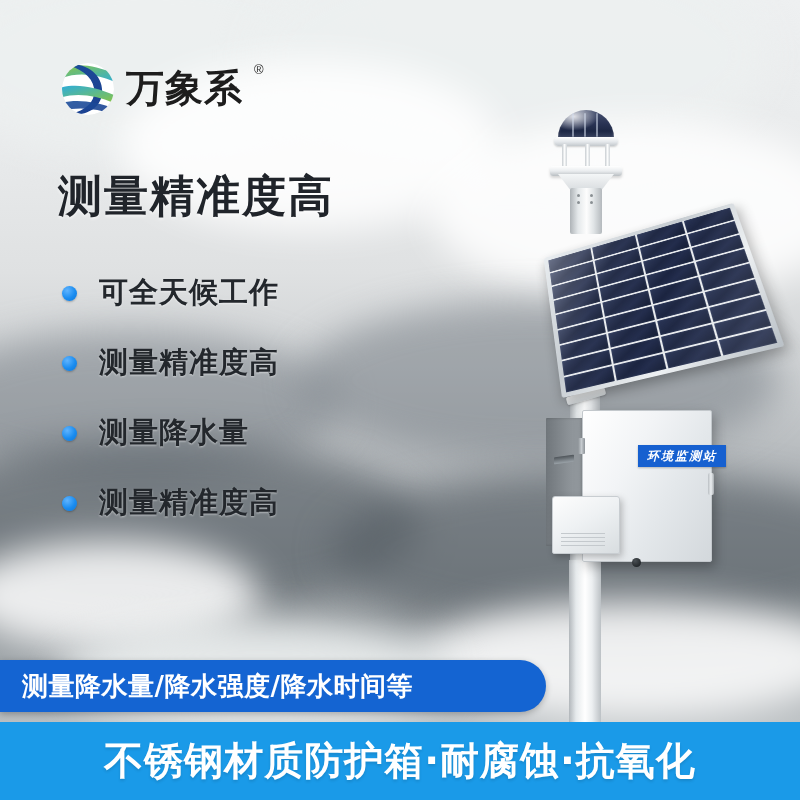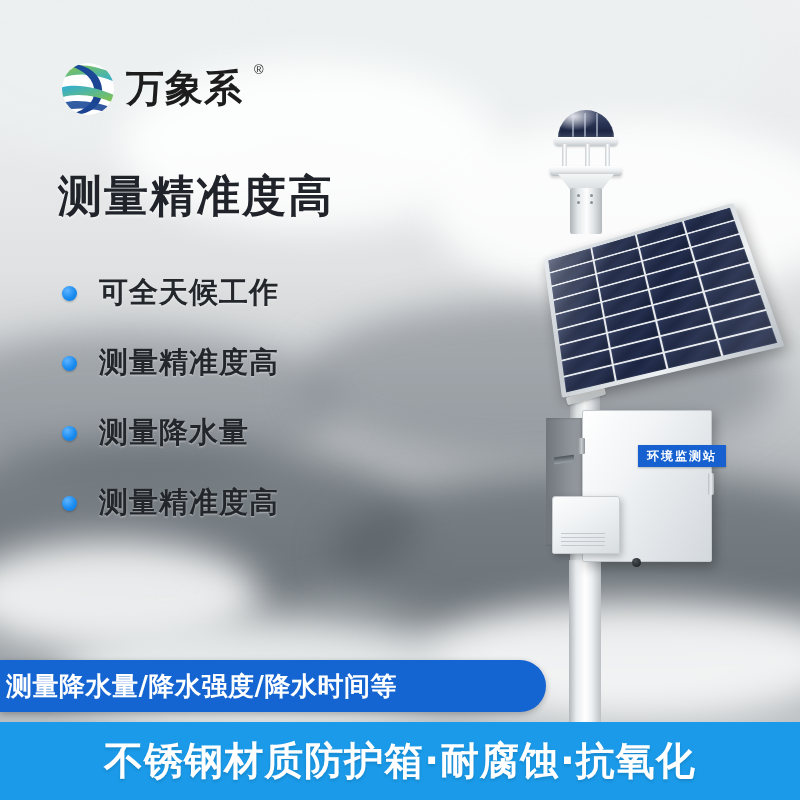--- a/index.html
+++ b/index.html
@@ -111,42 +111,42 @@
     border-radius:1px;box-shadow:inset -2px 0 3px rgba(0,0,0,.2);}
   .cab-vent{position:absolute;left:8px;top:38px;width:20px;height:7px;
     background:linear-gradient(180deg,#4f555a,#9aa2a8);border-radius:1px;
     transform:skewY(-8deg);}
   .cab-front{position:absolute;left:36px;top:0;width:128px;height:150px;
     background:linear-gradient(120deg,#ffffff 0%,#f2f4f6 35%,#e4e8eb 62%,#d3d8dc 100%);
     border:1px solid #c3c8cc;border-radius:2px;
     box-shadow:3px 5px 12px rgba(0,0,0,.28);}
   .cab-label{position:absolute;left:55px;top:34px;width:88px;height:22px;
     background:#1660d0;display:flex;align-items:center;justify-content:center;
-    box-shadow:0 1px 2px rgba(0,0,0,.25);}
+    box-shadow:0 1px 2px rgba(0,0,0,.25);font-style:italic;}
   .cab-label span{color:#fff;font-size:12px;font-weight:700;letter-spacing:2px;
     font-family:"DejaVu Sans","Liberation Sans",sans-serif;}
   .hinge{position:absolute;width:7px;height:16px;border-radius:1px;
     background:linear-gradient(90deg,#8d9398,#c6cbcf,#8d9398);}
   .latch{position:absolute;right:-3px;top:62px;width:6px;height:22px;border-radius:2px;
     background:linear-gradient(90deg,#b9bec2,#eceff1,#a9aeb2);}
   .cab-box{position:absolute;left:6px;top:86px;width:66px;height:56px;
     background:linear-gradient(150deg,#fdfdfd 0%,#eef1f3 45%,#d8dde0 100%);
     border:1px solid #c8cdd1;border-radius:3px 3px 2px 2px;
     box-shadow:2px 3px 7px rgba(0,0,0,.25);}
   .cab-box-lines{position:absolute;left:8px;bottom:6px;width:44px;height:14px;
     background:repeating-linear-gradient(180deg,#c4c9cd 0 1px,transparent 1px 4px);}
   .cab-foot{position:absolute;left:86px;top:148px;width:9px;height:9px;border-radius:50%;
     background:radial-gradient(circle at 35% 30%,#4a5054,#14181b);}
 
   
   .banner-blue{position:absolute;left:0;top:660px;height:52px;
     background:#1464d2;border-radius:0 26px 26px 0;display:flex;align-items:center;
     box-shadow:0 2px 6px rgba(0,0,0,.25);}
   .banner-blue span{color:#fff;font-size:26px;font-weight:700;letter-spacing:.5px;
-    margin-left:6px;font-family:"DejaVu Sans","Liberation Sans",sans-serif;}
+    margin-left:22px;font-family:"DejaVu Sans","Liberation Sans",sans-serif;}
   .banner-bottom{position:absolute;left:0;top:722px;width:800px;height:78px;
     background:#1a9ae8;display:flex;align-items:center;justify-content:center;}
   .banner-bottom span{color:#fff;font-size:39px;font-weight:800;letter-spacing:1px;
     font-family:"DejaVu Sans","Liberation Sans",sans-serif;
     text-shadow:0 2px 3px rgba(0,0,0,.12);}
 </style>
 </head>
 <body>
 
 <div id="stage">

